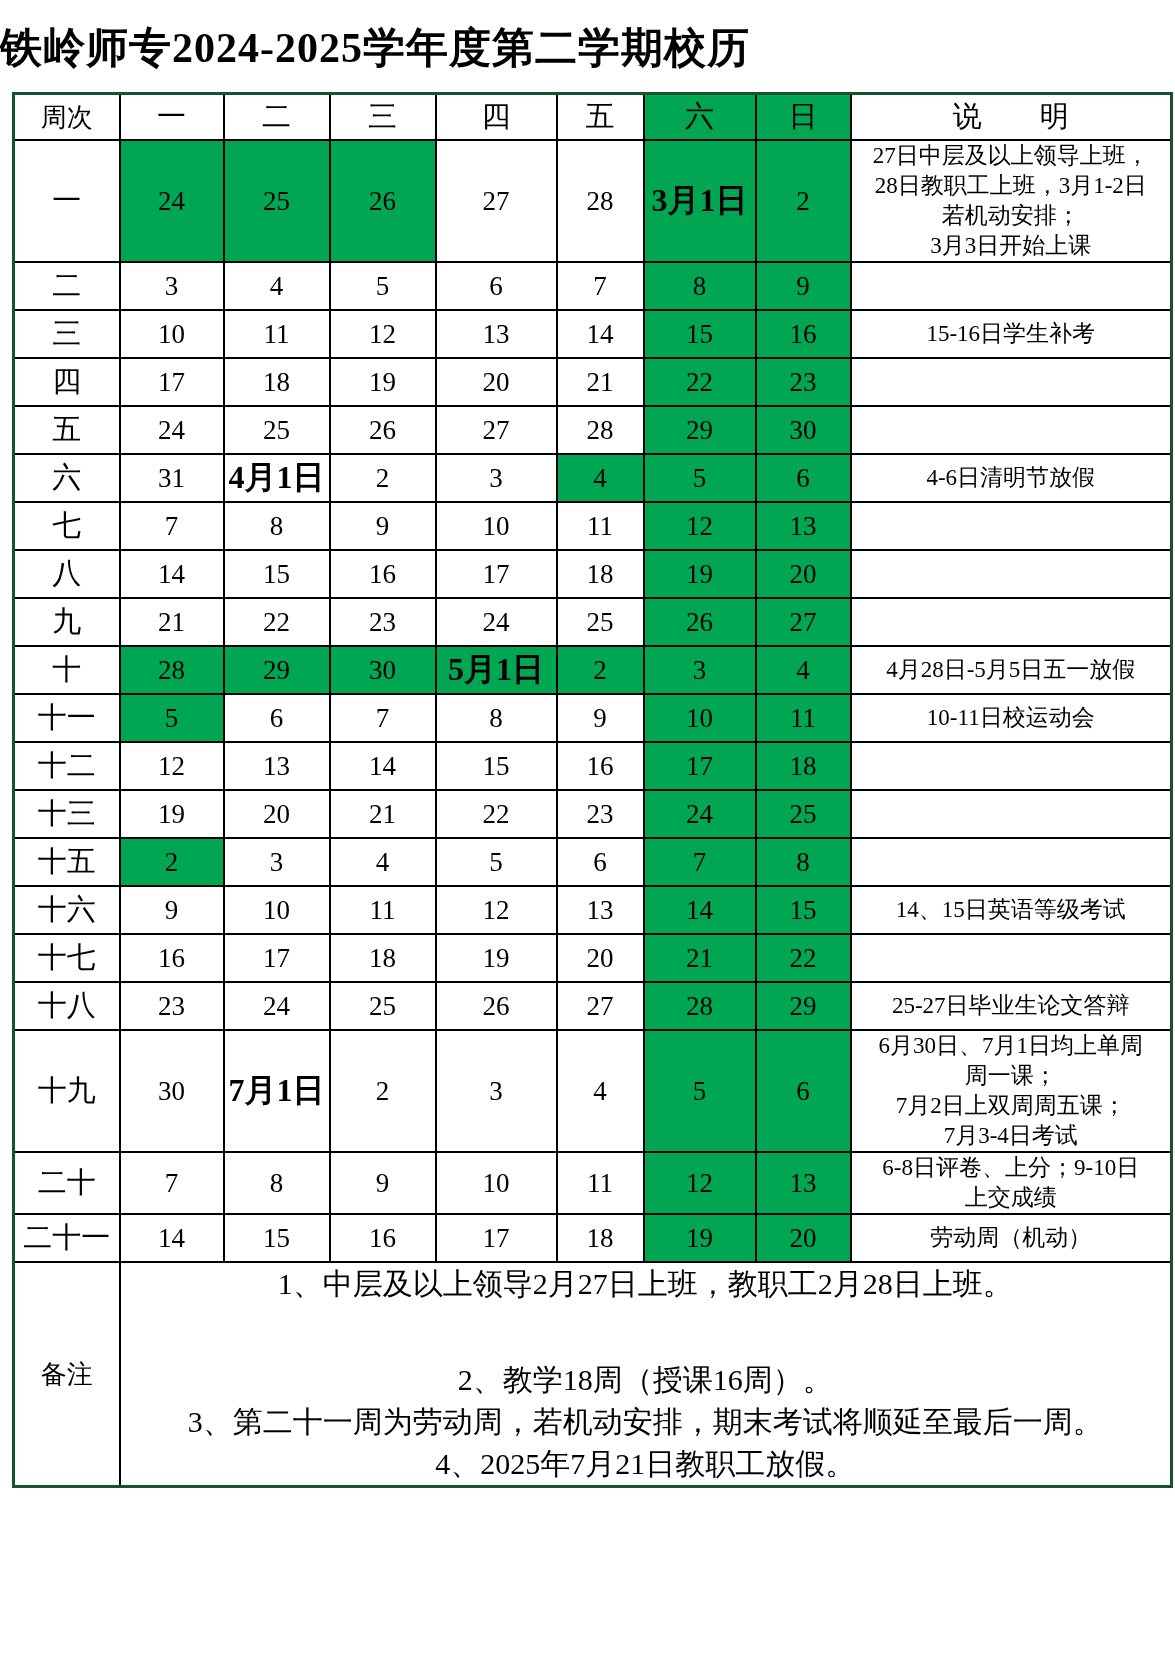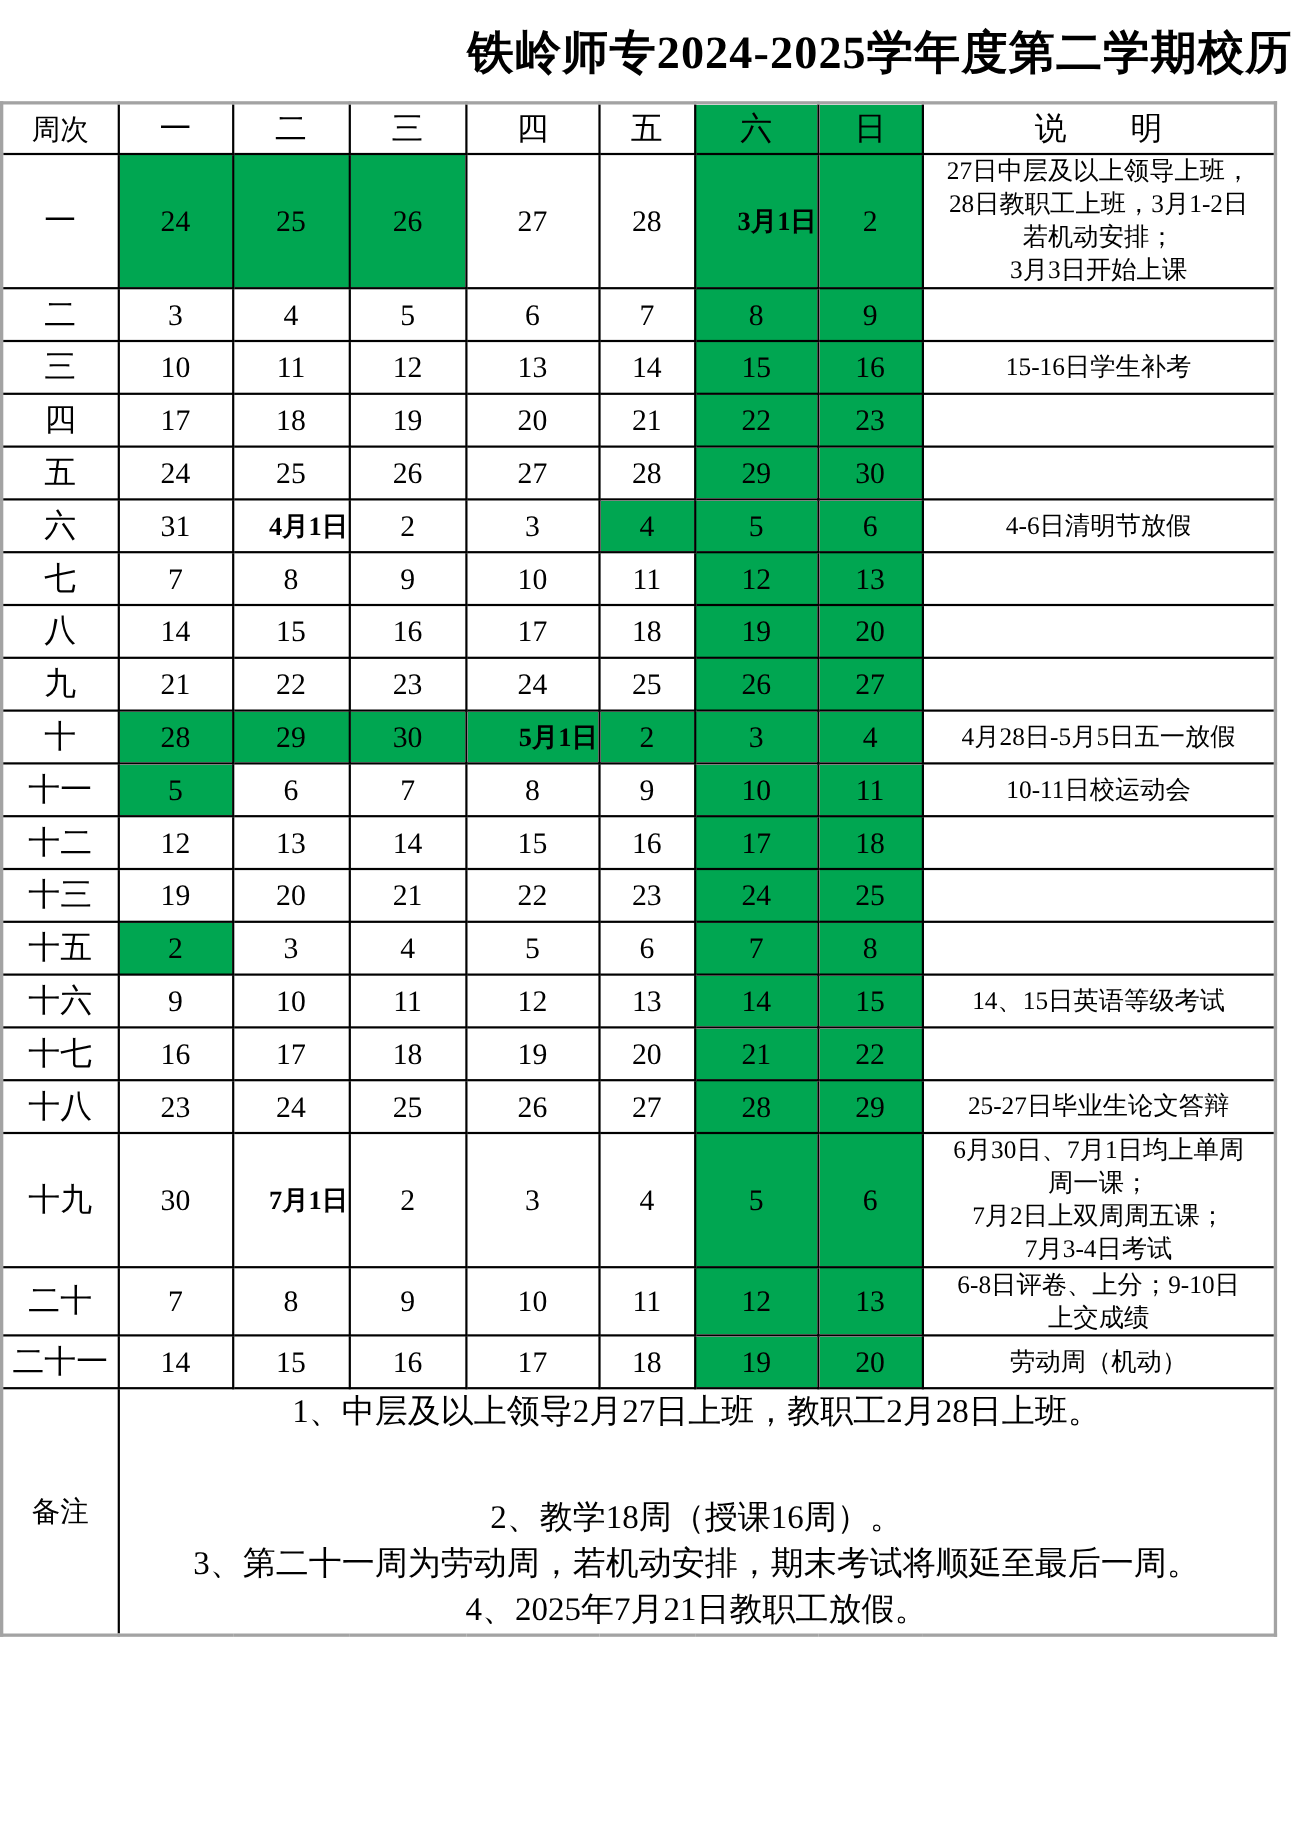--- a/index.html
+++ b/index.html
@@ -3,50 +3,50 @@
 <meta charset="utf-8">
 <style>
   html,body{margin:0;padding:0;background:#fff;}
   body{
     width:1175px;height:1665px;
     font-family:"Liberation Serif","DejaVu Serif",serif;
     color:#000;
     -webkit-font-smoothing:antialiased;
   }
   .title{
-    text-align:right;
+    text-align:left;
     font-size:42px;
     font-weight:bold;
     padding-top:20px;
     margin:0 0 16px 0;
     letter-spacing:1px;
   }
   table.cal{
     border-collapse:collapse;
     table-layout:fixed;
-    margin-left:0;
+    margin-left:12px;
     width:1158px;
-    border:3px solid #a3a3a3;
+    border:3px solid #14532d;
   }
   table.cal td, table.cal th{
     border:2px solid #000;
     text-align:center;
     vertical-align:middle;
     padding:0;
     overflow:hidden;
   }
   tr.hdr th{
     height:44px;
     font-weight:normal;
     font-size:29px;
   }
   tr.hdr th.wk{font-size:26px;}
   td.weeklabel{font-size:29px;}
   td.day{font-size:27px;height:46px;}
-  td.day.m{font-weight:bold;font-size:24px;text-align:right;}
+  td.day.m{font-weight:bold;font-size:32px;}
   td.note{
     text-align:left;
     font-size:23px;
     line-height:30px;
     padding:2px 4px 2px 5px;
     white-space:pre-line;
     vertical-align:middle;
   }
   .g{background:var(--hl,#00A651);}
   td.remarks-label{font-size:26px;font-family:Liberation Serif, serif;}

